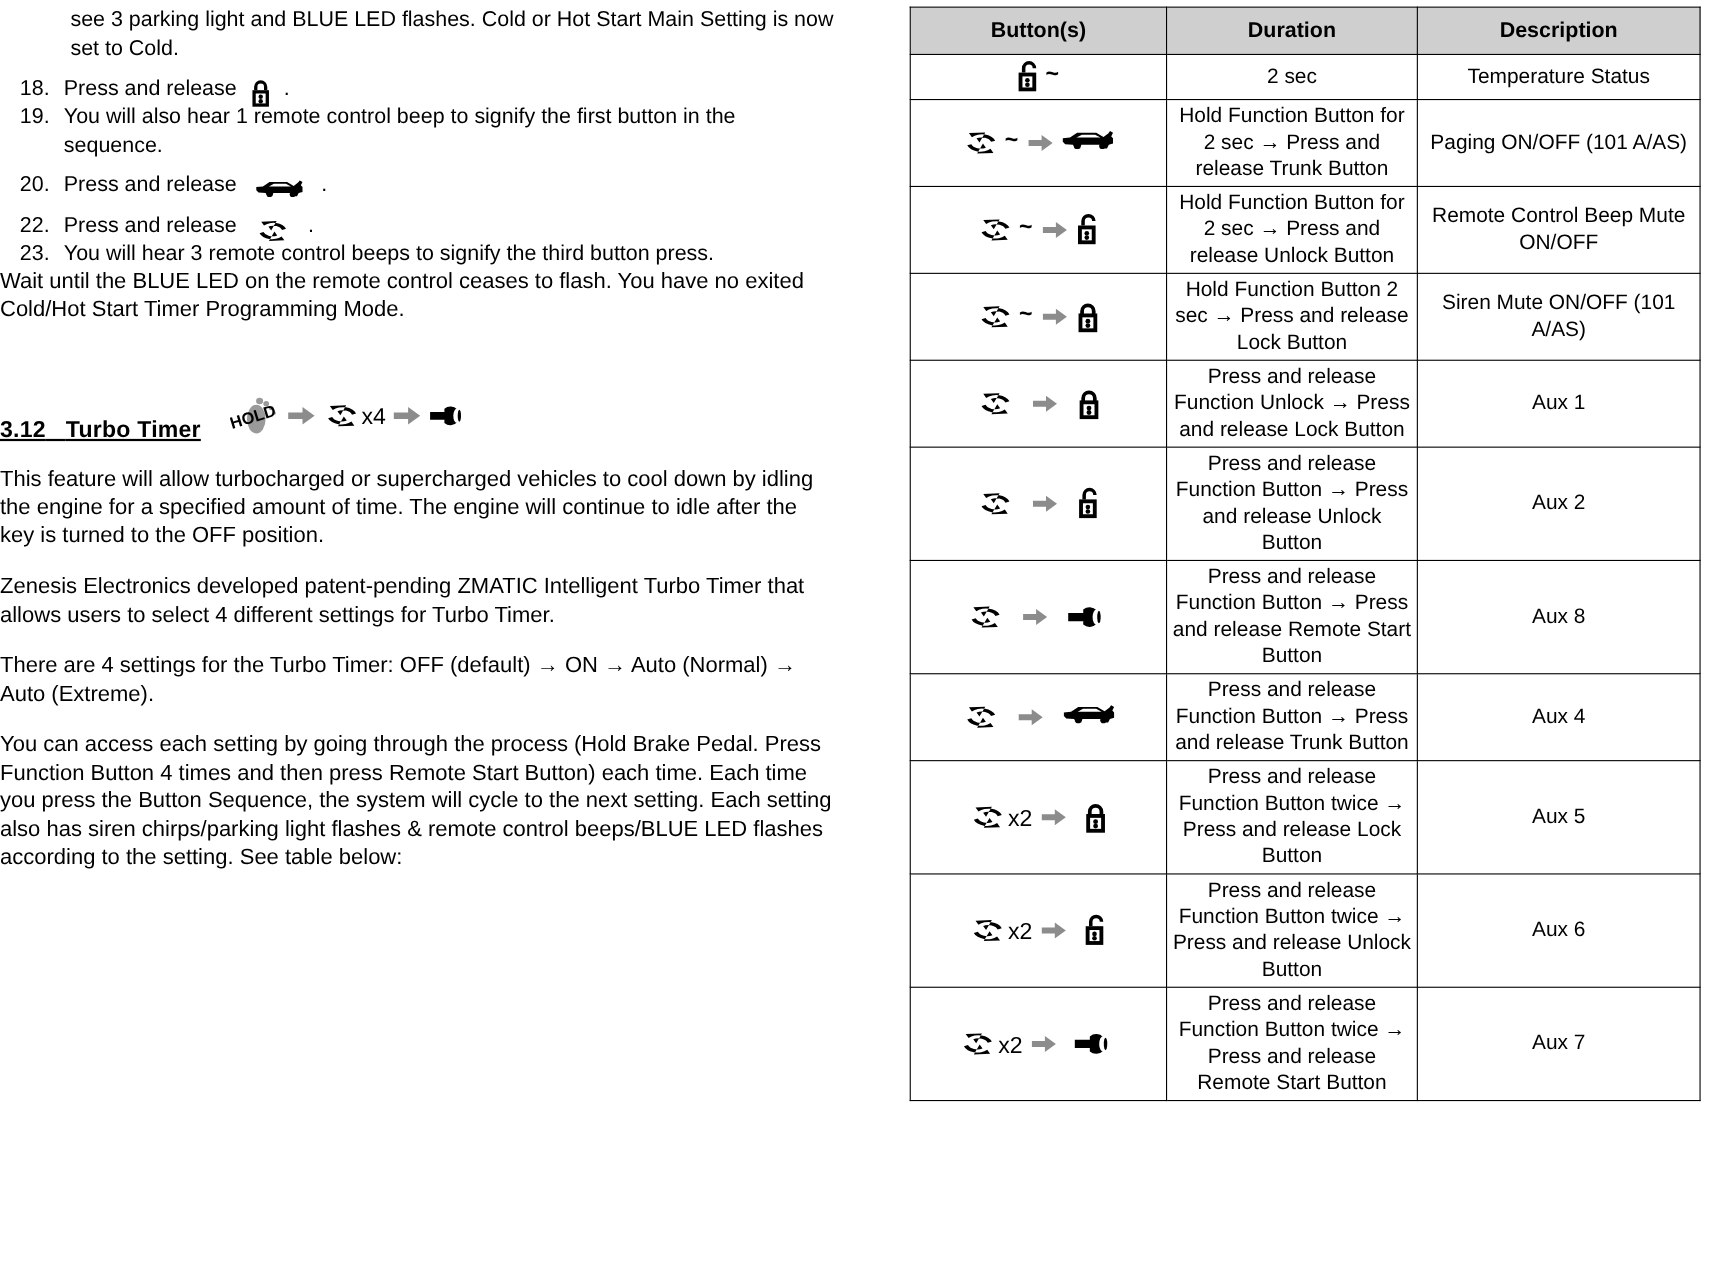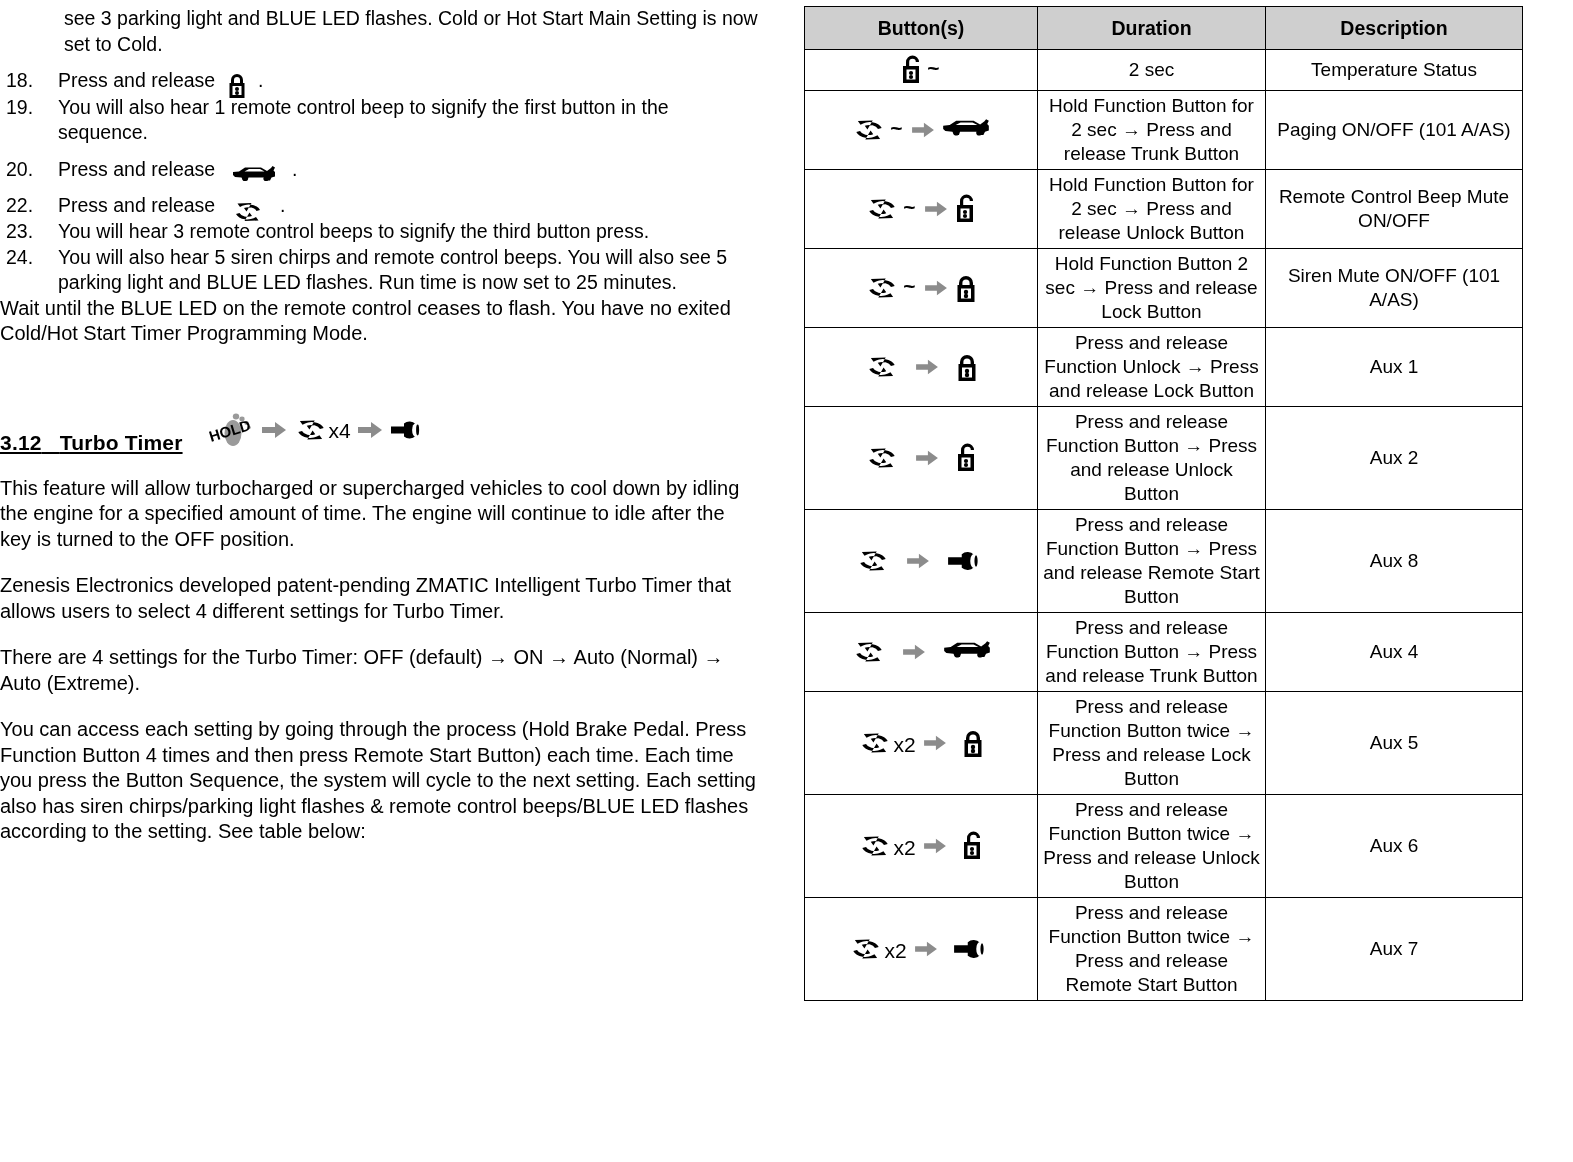--- a/index.html
+++ b/index.html
@@ -32,21 +32,21 @@
   }
   .step {
     display: flex;
     font-size: 19.5px;
     line-height: 25.5px;
     align-items: flex-start;
   }
   .step-num {
     width: 58px;
     flex: 0 0 58px;
-    padding-left: 6px;
+    padding-left: 18px;
     box-sizing: border-box;
   }
   .step-body {
     flex: 1 1 auto;
   }
 
   .indent-block {
     margin-left: 64px;
     font-size: 19.5px;
     line-height: 25.5px;
@@ -106,21 +106,21 @@
 
   .icon-row {
     display: flex;
     align-items: center;
     justify-content: center;
   }
 
   
   .tbl-wrap {
     position: absolute;
-    left: 804px;
+    left: 827px;
     top: 6px;
     width: 718px;
   }
   table.btn-table {
     border-collapse: collapse;
     width: 718px;
     table-layout: fixed;
   }
   table.btn-table th,
   table.btn-table td {
@@ -215,24 +215,20 @@
       </span>
       <span>.</span>
     </span>
   </div>
 
   <div class="step">
     <span class="step-num">23.</span>
     <span class="step-body">You will hear 3 remote control beeps to signify the third button press.</span>
   </div>
 
-  <div class="step">
-    <span class="step-num">24.</span>
-    <span class="step-body">You will also hear 5 siren chirps and remote control beeps.  You will also see 5 parking light  and BLUE LED flashes.  Run time is now set to 25 minutes.</span>
-  </div>
 
   <div class="para">Wait until the BLUE LED on the remote control ceases to flash.  You have no exited Cold/Hot Start Timer Programming Mode.</div>
 
   <div style="height:62px"></div>
 
   <div class="sec-head-row">
     <span class="sec-head"><span>3.12</span>&nbsp;&nbsp;&nbsp;<span>Turbo Timer</span></span>
 
     <span class="sec-head-icons">
 

